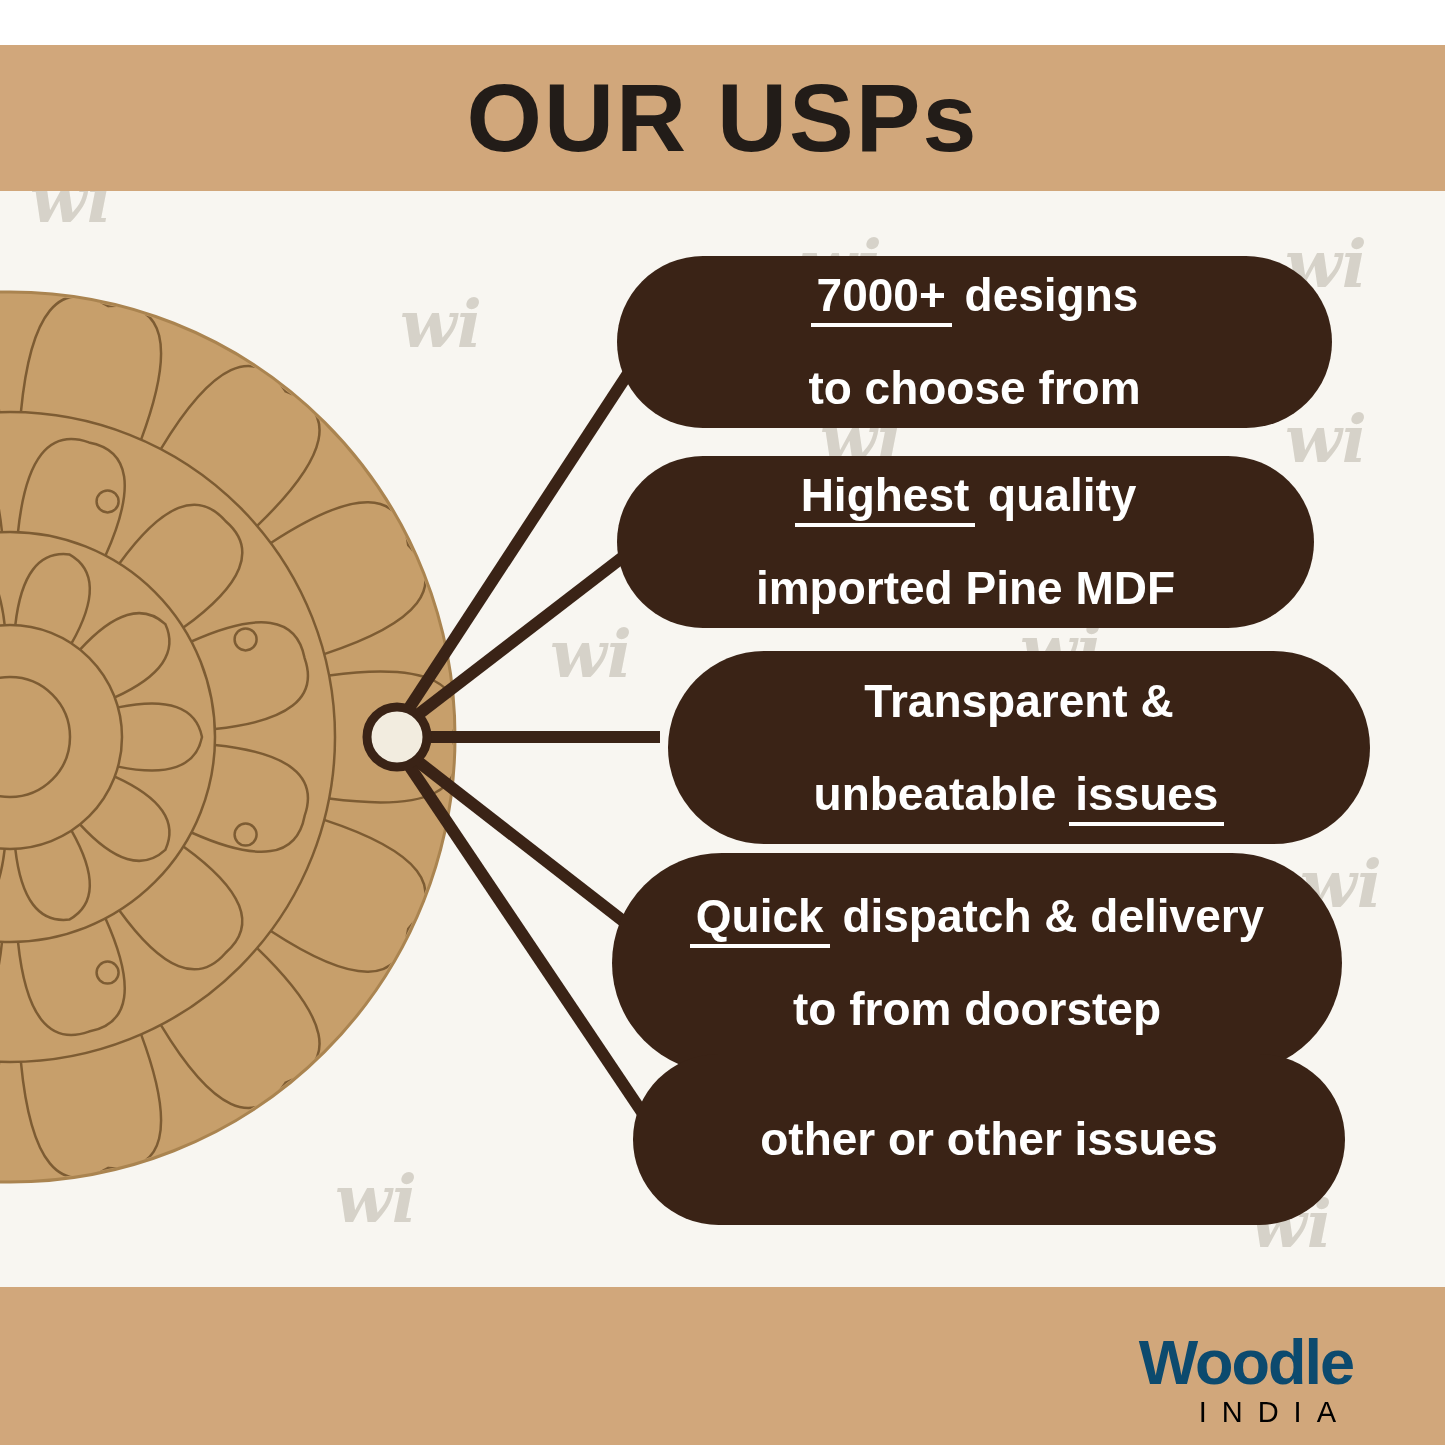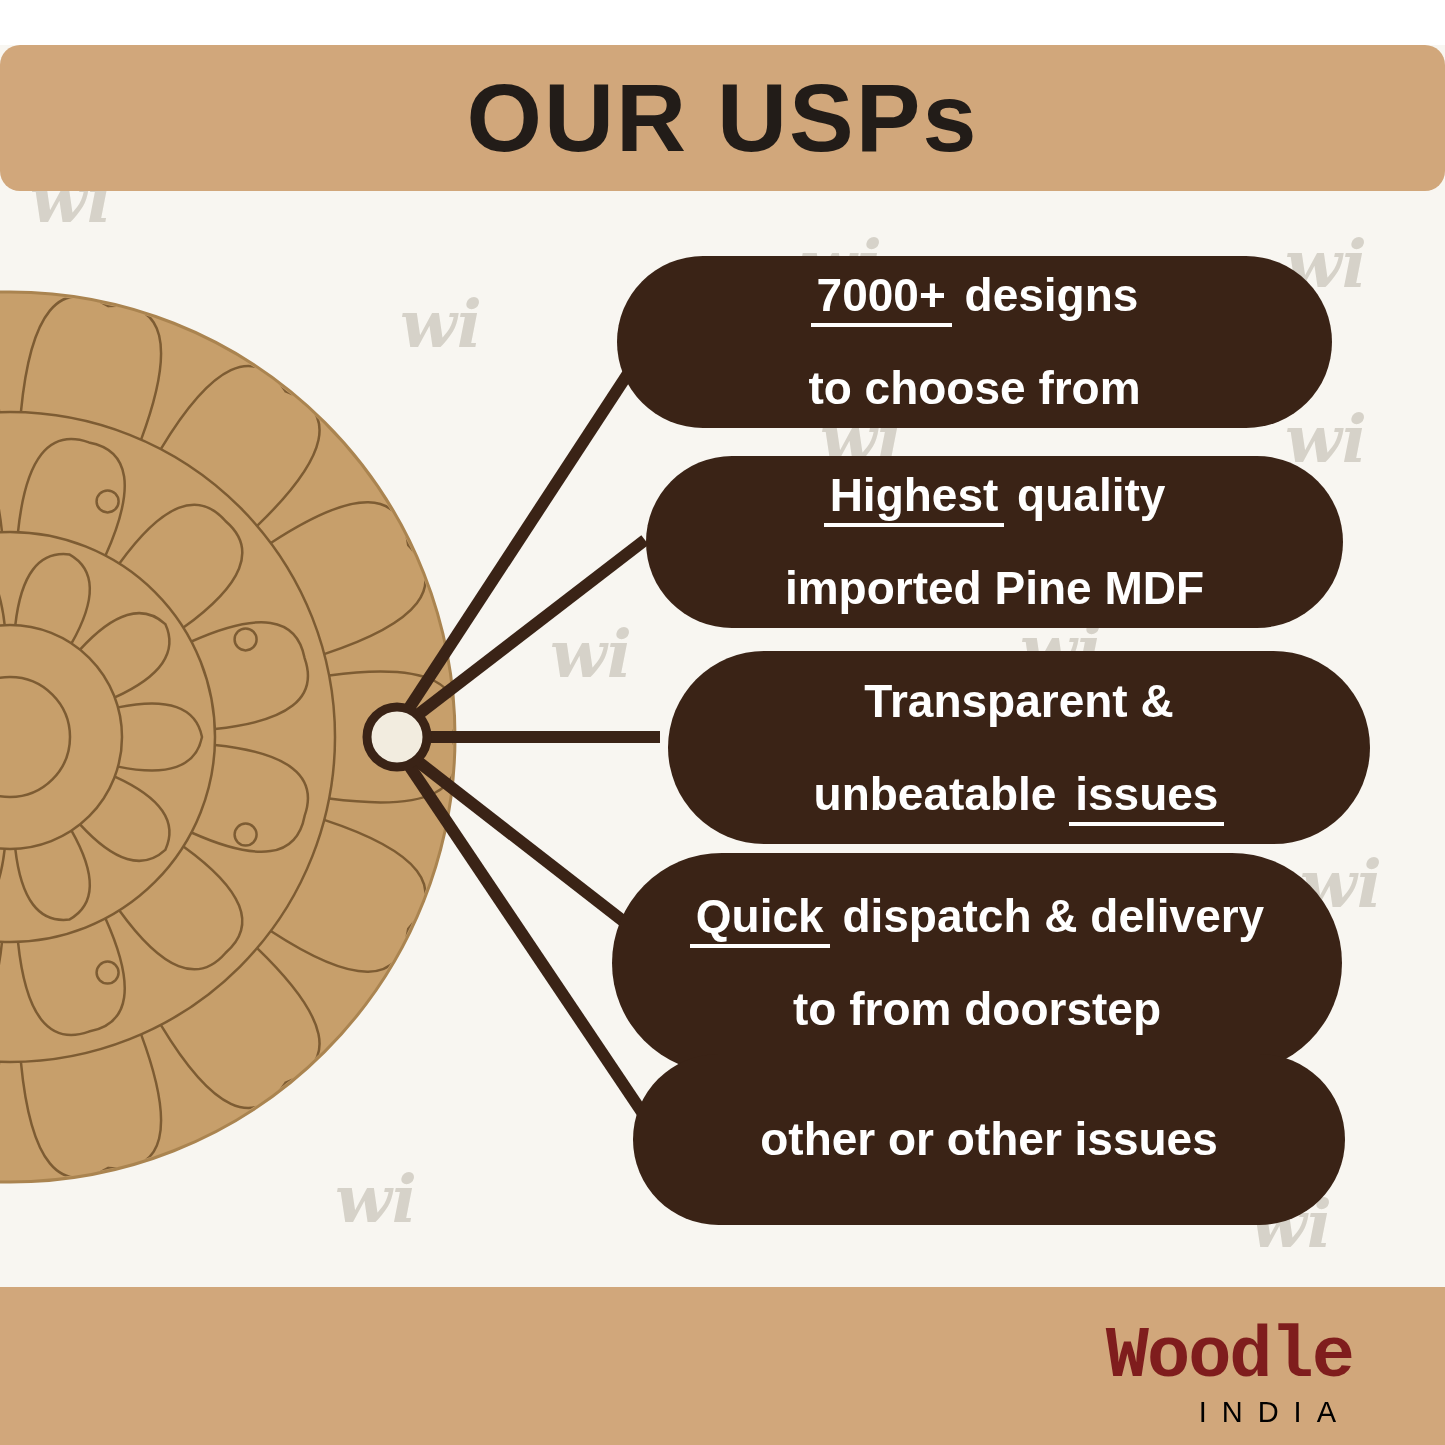--- a/index.html
+++ b/index.html
@@ -7,37 +7,37 @@
     position:relative;
     width:1445px;height:1445px;
     background:#f8f6f1;
     overflow:hidden;
     font-family:"Liberation Sans",sans-serif;
   }
   
   .top-strip{position:absolute;left:0;top:0;width:1445px;height:45px;background:#ffffff;}
   .banner-top{
     position:absolute;left:0;top:45px;width:1445px;height:146px;
-    background:#d1a77b;display:flex;align-items:center;justify-content:center;border-radius:20px;
+    background:#d1a77b;display:flex;align-items:center;justify-content:center;
   }
   .banner-title{
     font-size:97px;font-weight:800;color:#221c18;letter-spacing:2px;
   }
   
   .banner-bottom{
     position:absolute;left:0;top:1287px;width:1445px;height:158px;
     background:#d1a77b;
   }
   .brand{
     position:absolute;right:92px;bottom:16px;
     display:flex;flex-direction:column;align-items:flex-end;
   }
   .brand-name{
-    font-family:Liberation Mono, monospace;font-weight:bold;
-    font-size:72px;line-height:1.02;color:#7f1d1d;letter-spacing:-2px;
+    font-family:Liberation Sans, sans-serif;font-weight:bold;
+    font-size:63px;line-height:1.02;color:#0c4a6e;letter-spacing:-2px;
   }
   .brand-country{
     font-size:29px;color:#000000;letter-spacing:15px;margin-top:2px;padding-right:2px;
   }
   
   .wm{
     position:absolute;
     font-family:"DejaVu Serif",serif;font-style:italic;font-weight:bold;
     font-size:66px;color:#c5c0b4;opacity:.65;user-select:none;
   }
@@ -51,21 +51,21 @@
     position:absolute;
     background:#3a2316;border-radius:110px;
     color:#ffffff;font-weight:bold;font-size:46px;line-height:1.32;
     display:flex;flex-direction:column;align-items:center;justify-content:center;
     text-align:center;
     gap:32px;
   }
   .pill .u{border-bottom:4px solid #ffffff;padding:0 6px 2px;}
   .pill .u:empty{display:none;}
   .p1{left:617px;top:256px;width:715px;height:172px;}
-  .p2{left:646px;top:456px;width:697px;height:172px;justify-content:center;}
+  .p2{left:617px;top:456px;width:697px;height:172px;justify-content:center;}
   .p3{left:668px;top:651px;width:702px;height:193px;}
   .p4{left:612px;top:853px;width:730px;height:220px;}
   .p5{left:633px;top:1054px;width:712px;height:171px;}
 </style>
 </head>
 <body>
 
 <div class="canvas">
 
   <span class="wm" style="left:30px;top:160px">wi</span>

